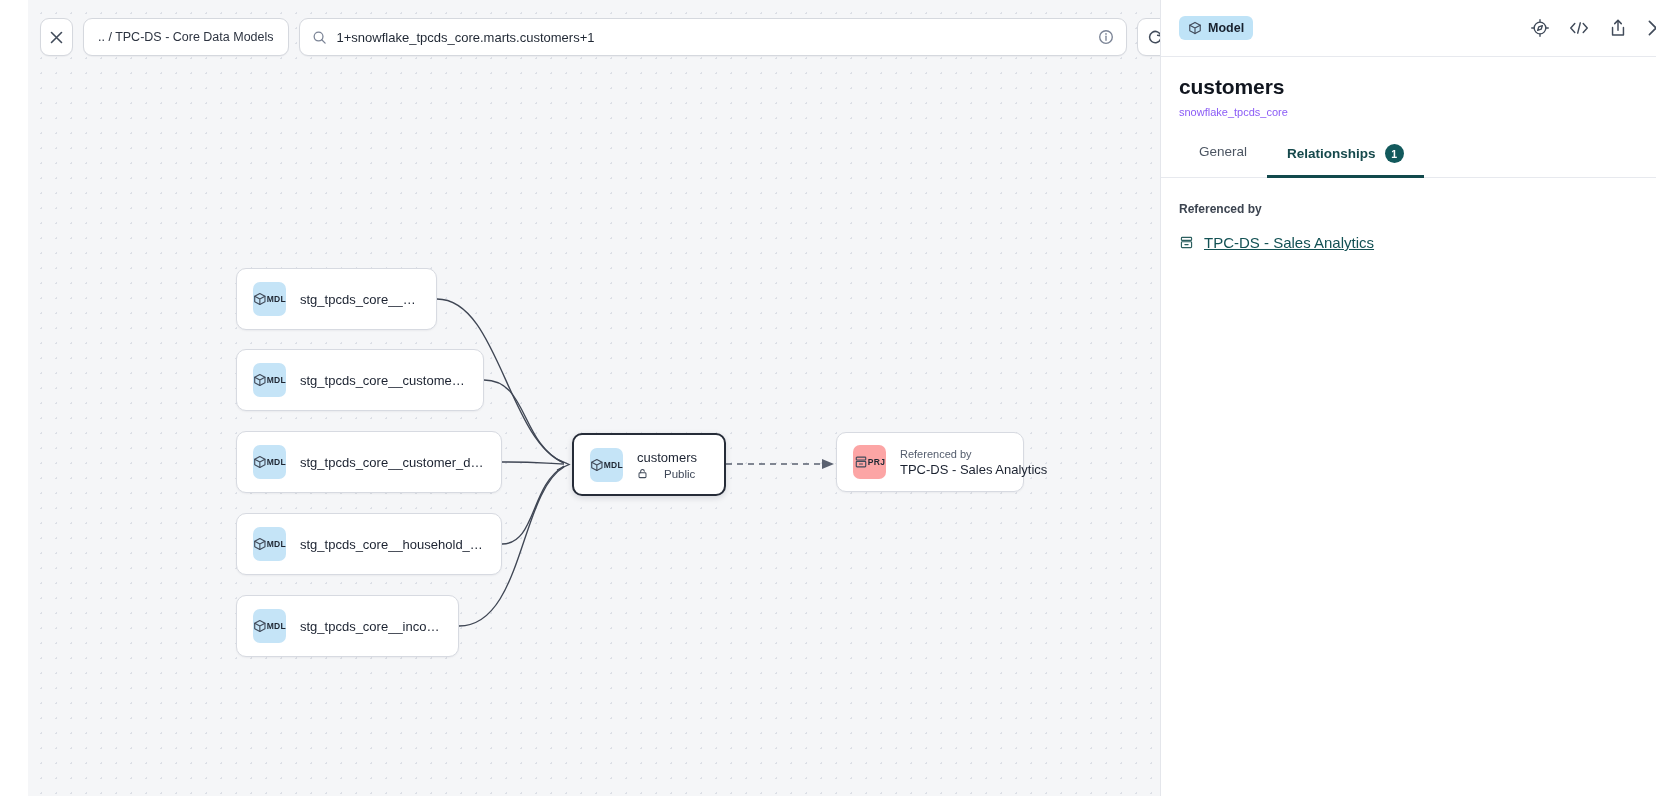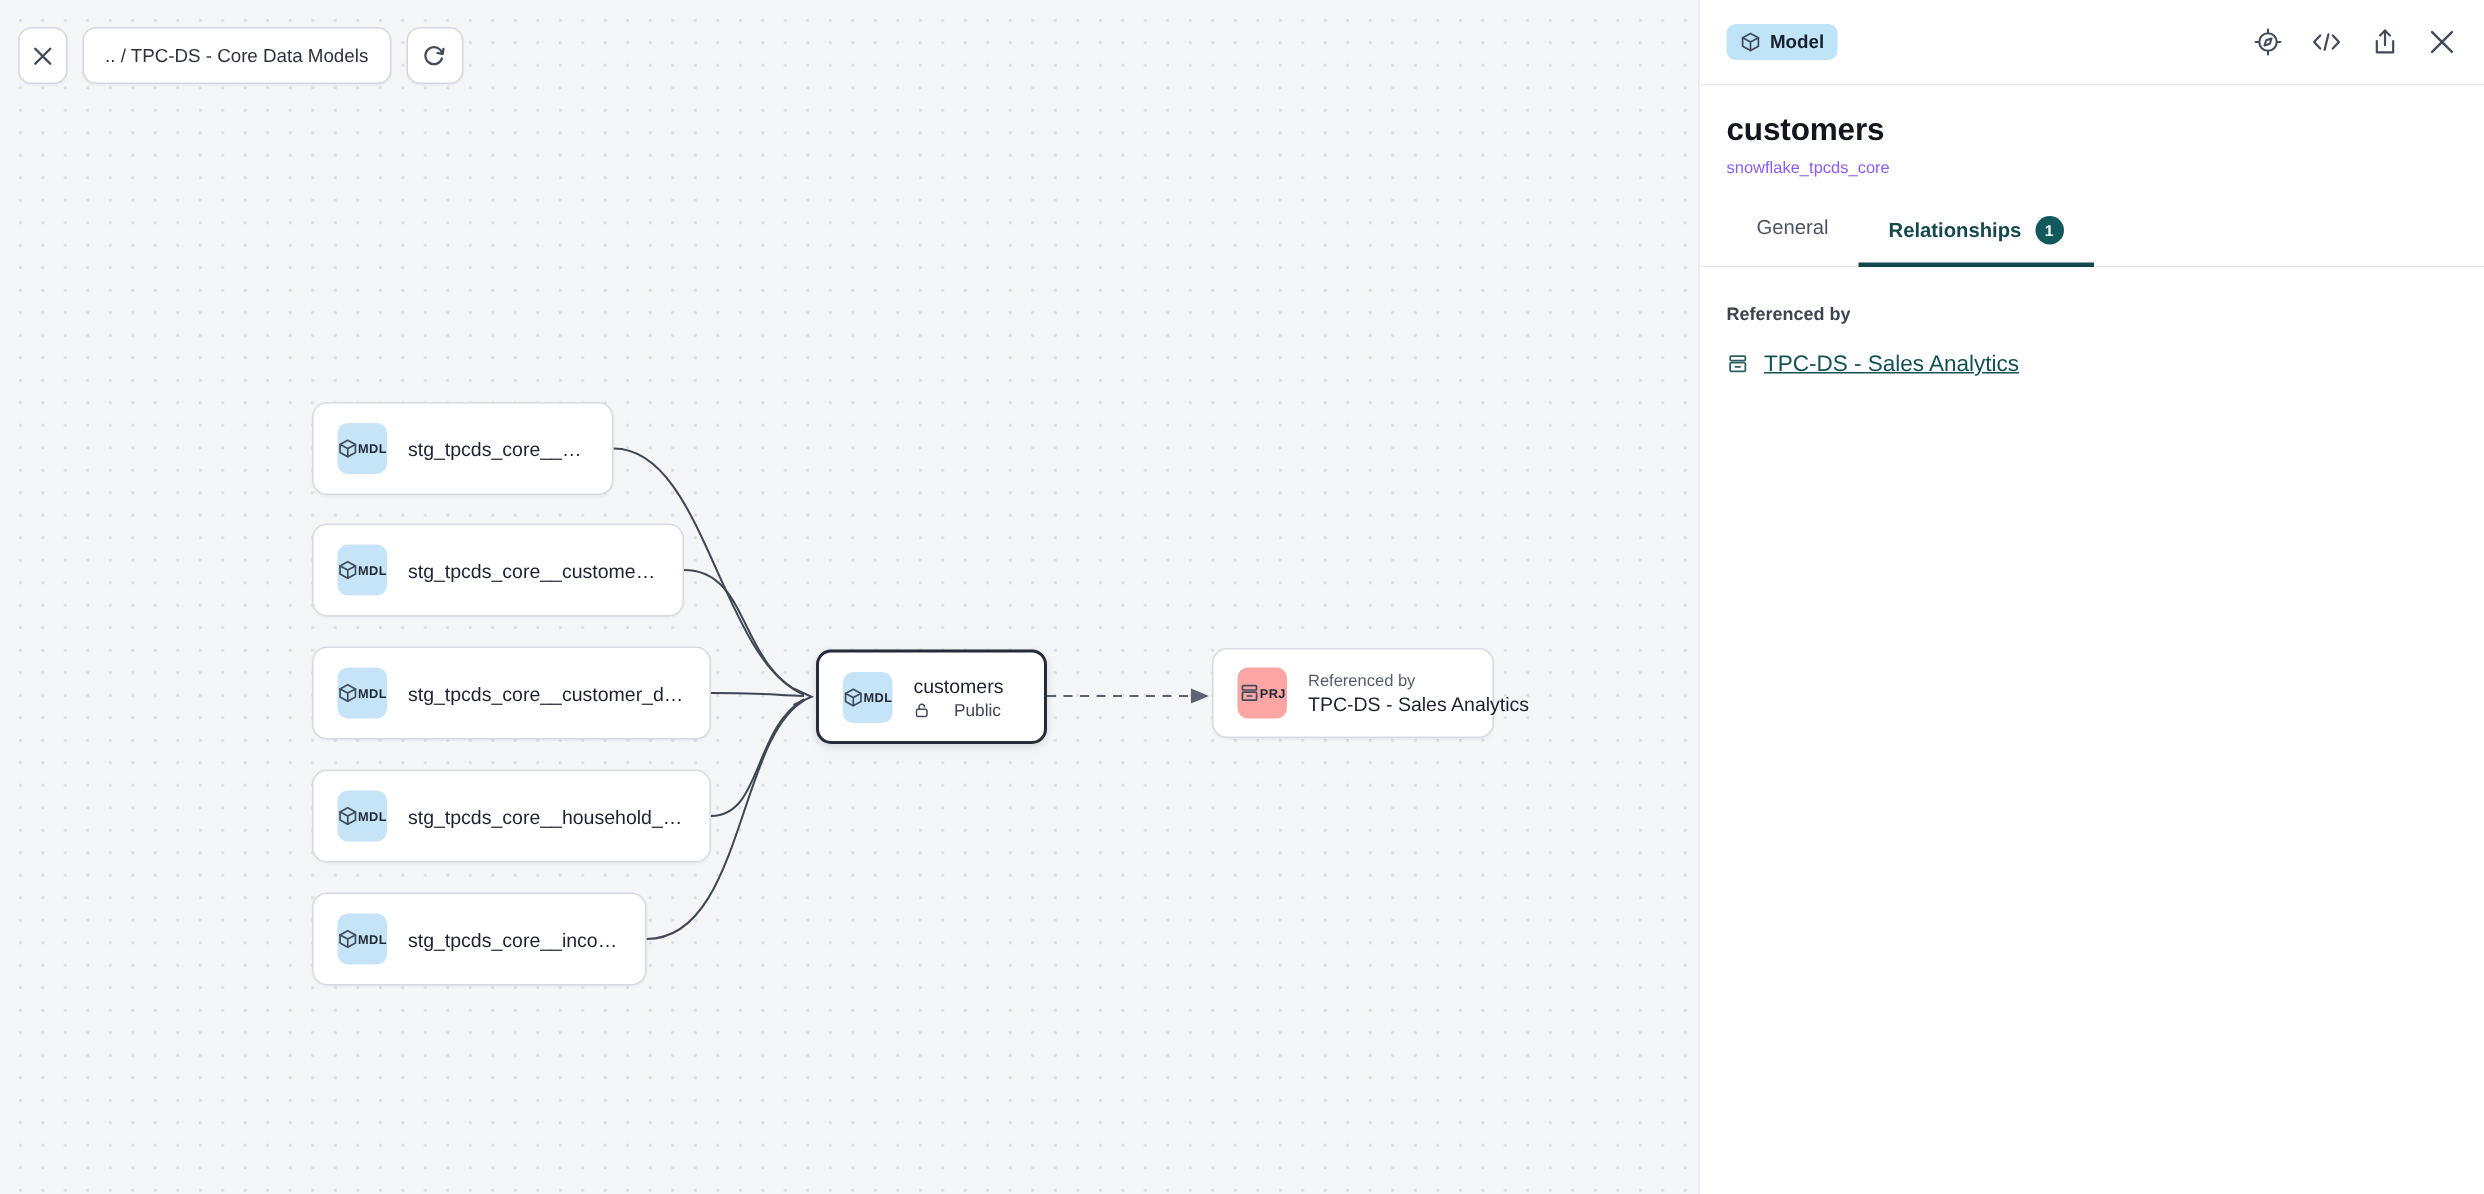--- a/index.html
+++ b/index.html
@@ -2,21 +2,21 @@
 <html><head>
 <meta charset="utf-8">
 <style>
   * { box-sizing: border-box; margin: 0; padding: 0; }
   html, body {
     width: 1656px; height: 796px;
     font-family: "Liberation Sans", sans-serif;
     overflow: hidden;
     background: #ffffff;
   }
-  #app { position: relative; width: 1428px; height: 796px; display: flex; }
+  #app { position: relative; width: 1428px; height: 796px; display: flex; padding-left: 28px; }
 
   
   .canvas {
     position: relative;
     width: 1132px; height: 796px;
     background-color: #f5f6f8;
     background-image: radial-gradient(circle, #dcdfe6 1px, transparent 1px);
     background-size: 15px 15px;
     background-position: 6px 6px;
     overflow: hidden;
@@ -208,20 +208,32 @@
     </svg>
 
     <div class="toolbar">
       <div class="tb-btn tb-close">
         <svg width="15" height="15" viewBox="0 0 15 15">
           <path class="icon-stroke" d="M2.5,2.5 L12.5,12.5 M12.5,2.5 L2.5,12.5"></path>
         </svg>
       </div>
       <div class="tb-btn tb-breadcrumb">
         <span>.. / TPC-DS - Core Data Models</span>
+      </div>
+      <div class="tb-btn tb-search">
+        <svg width="15" height="15" viewBox="0 0 16 16">
+          <circle class="icon-stroke-thin" cx="7" cy="7" r="4.7"></circle>
+          <path class="icon-stroke-thin" d="M10.4,10.4 L14,14"></path>
+        </svg>
+        <input type="text" value="1+snowflake_tpcds_core.marts.customers+1" placeholder="Search lineage" style="">
+        <svg width="16" height="16" viewBox="0 0 16 16">
+          <circle class="icon-stroke-thin" cx="8" cy="8" r="6.3"></circle>
+          <path class="icon-stroke-thin" d="M8,7.2 L8,11.2"></path>
+          <circle cx="8" cy="4.9" r=".85" fill="#7b8496"></circle>
+        </svg>
       </div>
       <div class="tb-btn tb-refresh">
         <svg width="17" height="17" viewBox="0 0 18 18">
           <path class="icon-stroke" d="M14.6,7.2 A6,6 0 1 0 14.4,10.6"></path>
           <path class="icon-stroke" d="M11.3,6.7 L14.9,7.4 L15.5,3.8"></path>
         </svg>
       </div>
     </div>
 
     <div class="node" style="left:208px; top:268px; width:201px; height:62px;">

